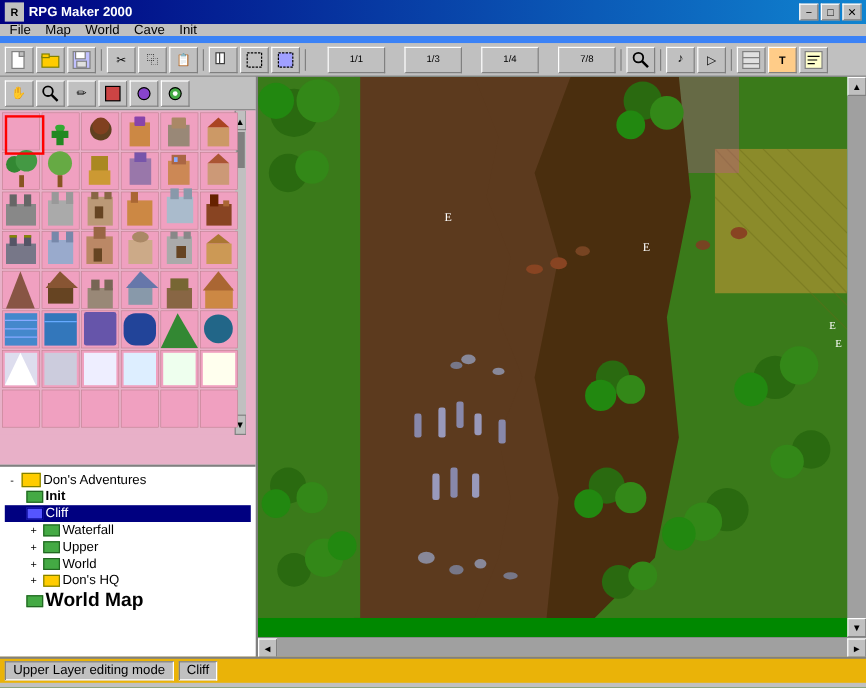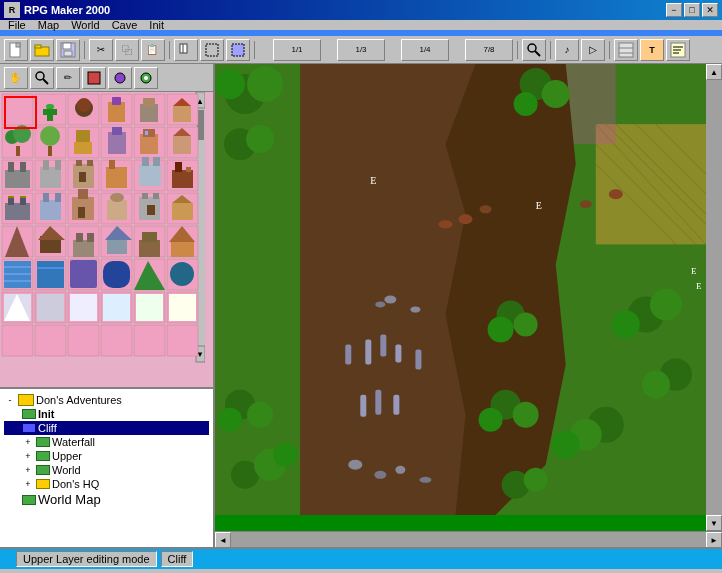--- a/index.html
+++ b/index.html
@@ -206,25 +206,25 @@
       cursor: pointer;
     }
     .scroll-track {
       flex: 1;
       background: #a0a0a0;
     }
 
     
     #status-bar {
       height: 22px;
-      background: #0ea5e9;
+      background: #eab308;
       border-top: 2px solid #808080;
       display: flex;
       align-items: center;
-      padding: 0 16px;
+      padding: 0 4px;
       gap: 4px;
     }
     .status-field {
       border: 1px solid;
       border-color: #808080 #ffffff #ffffff #808080;
       padding: 1px 6px;
       font-size: 11px;
       background: #c0c0c0;
     }
 
@@ -637,21 +637,21 @@
         <span style="display:inline-block;width:14px;height:10px;background:#44aa44;border:1px solid #226622;margin-right:2px;vertical-align:middle;"></span>
         <span>World</span>
       </div>
 
       <div class="tree-node" style="padding-left:18px;font-size:11px;">
         <span class="tree-expand">+</span>
         <span style="display:inline-block;width:14px;height:10px;background:#ffcc00;border:1px solid #808000;margin-right:2px;vertical-align:middle;"></span>
         <span>Don's HQ</span>
       </div>
 
-      <div class="tree-node" style="padding-left:18px;font-size:13px;">
+      <div class="tree-node" style="padding-left:18px;font-size:16px;font-weight:bold;">
         <span style="display:inline-block;width:14px;height:10px;background:#44aa44;border:1px solid #226622;margin-right:2px;vertical-align:middle;"></span>
         <span>World Map</span>
       </div>
     </div>
   </div>
 
   <div id="map-wrapper">
     <div id="map-content-row">
 
       <div id="map-area">

